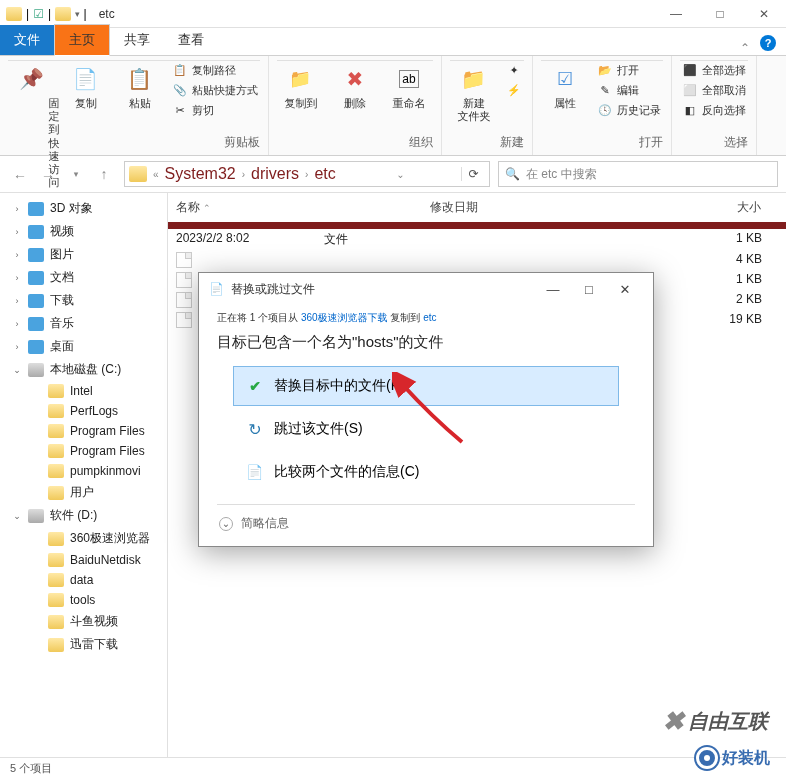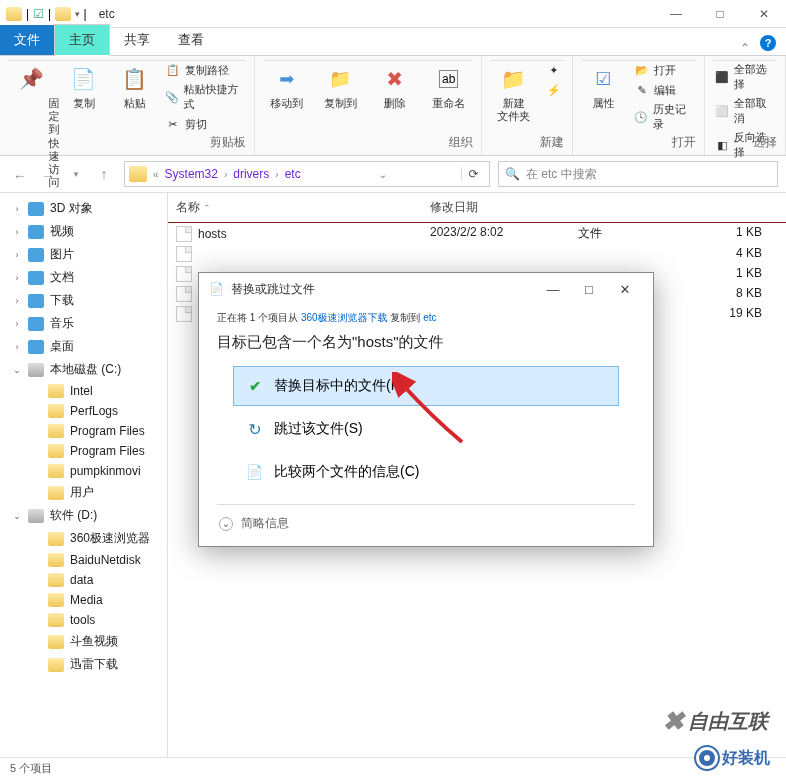--- a/index.html
+++ b/index.html
@@ -10,21 +10,21 @@
 .titlebar .qat { display: flex; align-items: center; gap: 4px; padding: 0 6px; }
 .titlebar .qat .folder-sm { width: 16px; height: 14px; background: linear-gradient(#ffe9a6,#f0c95a); border-radius: 2px; }
 .titlebar .title { flex: 1; padding-left: 6px; font-size: 12px; color: #333; }
 .titlebar .winbtns { display: flex; }
 .titlebar .winbtns div { width: 44px; height: 28px; display: flex; align-items: center; justify-content: center; color: #555; }
 
 
 .tabs { height: 28px; display: flex; align-items: flex-end; background: #fff; border-bottom: 1px solid #d0d0d0; }
 .tab { padding: 6px 14px; font-size: 13px; color: #333; }
 .tab.file { background: #1979ca; color: #fff; }
-.tab.active { border: 1px solid #d0d0d0; border-bottom: 1px solid #fff; background: #5eead4; margin-bottom: -1px; }
+.tab.active { border: 1px solid #d0d0d0; border-bottom: 1px solid #fff; background: #f97316; margin-bottom: -1px; }
 .tabs .spacer { flex: 1; }
 .tabs .help { width: 24px; height: 24px; margin-right: 6px; display:flex;align-items:center;justify-content:center; }
 .help-circle { width:16px;height:16px;border-radius:50%;background:#0078d7;color:#fff;font-size:11px;display:flex;align-items:center;justify-content:center;font-weight:bold; }
 
 
 .ribbon { height: 100px; background: #fafafa; border-bottom: 1px solid #d0d0d0; display: flex; }
 .rgroup { border-right: 1px solid #e4e4e4; padding: 4px 8px 2px; display: flex; flex-direction: column; }
 .rgroup .body { flex: 1; display: flex; align-items: flex-start; gap: 6px; }
 .rgroup .label { text-align: right; font-size: 12px; color: #666; padding: 2px 0; }
 .rbtn-lg { display: flex; flex-direction: column; align-items: center; width: 48px; padding: 2px; gap: 2px; }
@@ -44,39 +44,39 @@
 .ico-rename::before { content:"ab"; font-size:12px; border:1px solid #888; padding:1px 2px; }
 .ico-newfolder::before { content:"📁"; font-size:20px; color:#f0c95a; }
 .ico-props::before { content:"☑"; font-size:18px; color:#4a90d9; }
 
 
 .addrrow { height: 36px; display: flex; align-items: center; padding: 4px 8px; gap: 8px; }
 .navbtns { display:flex; gap:4px; align-items:center; }
 .navbtn { width:24px; height:24px; display:flex; align-items:center; justify-content:center; color:#888; font-size:14px; }
 .addrbar { flex: 1; height: 26px; border: 1px solid #ccc; display:flex; align-items:center; padding: 0 4px; gap:2px; }
 .addrbar .fico { width:18px; height:16px; background: linear-gradient(#ffe9a6,#f0c95a); border-radius:2px; margin-right:4px; }
-.crumb { padding: 0 4px; font-size:12px; color:#6d28d9; }
+.crumb { padding: 0 4px; font-size:16px; color:#7f1d1d; }
 .crumb-sep { color:#888; font-size:10px; }
 .addrbar .ref { margin-left:auto; width:24px; text-align:center; color:#555; border-left:1px solid #ddd; }
 .searchbox { width: 280px; height: 26px; border: 1px solid #ccc; display:flex; align-items:center; padding: 0 6px; gap:6px; color:#888; }
 
 
 .body { display:flex; height: calc(100% - 28px - 28px - 100px - 36px - 22px); border-top:1px solid #e0e0e0; }
 .nav { width: 168px; border-right:1px solid #e0e0e0; overflow:hidden; padding: 4px 0; }
 .nav-item { display:flex; align-items:center; gap:6px; padding: 3px 4px 3px 12px; font-size:12px; color:#222; white-space:nowrap; }
 .nav-item.indent1 { padding-left: 32px; }
 .nav-item.sel { background:#cce8ff; }
 .nav-ico { width:16px; height:14px; display:inline-block; }
 .nav-ico.folder { background: linear-gradient(#ffe9a6,#f0c95a); border-radius:2px; }
 .nav-ico.drive { background: linear-gradient(#ddd,#aaa); border-radius:2px; }
 .nav-ico.blue { background:#4aa3df; border-radius:2px; }
 .nav-exp { width:10px; color:#666; font-size:9px; text-align:center; }
 
 .filelist { flex:1; position:relative; }
-.cols { display:flex; border-bottom:1px solid #7f1d1d; font-size:12px; color:#444; }
+.cols { display:flex; border-bottom:7px solid #7f1d1d; font-size:12px; color:#444; }
 .col { padding: 6px 8px; border-right:1px solid transparent; }
 .col.name { width: 254px; }
 .col.date { width: 148px; }
 .col.type { width: 110px; }
 .col.size { flex:1; text-align:right; padding-right:24px; }
 .sort-ind { font-size:9px; color:#888; margin-left:3px; }
 
 .row { display:flex; font-size:12px; color:#222; padding: 2px 0; }
 .row .name { width:254px; padding-left:8px; display:flex; align-items:center; gap:6px; }
 .row .date { width:148px; padding-left:8px; }
@@ -179,24 +179,20 @@
             <span class="ico-sm">✂</span>
             <span>剪切</span>
           </div>
       </div>
     </div>
     <div class="label">剪贴板</div>
   </div>
   <div class="rgroup">
     <div class="body">
       <div class="rbtn-lg">
-          <div class="ico ico-move"></div>
-          <div class="txt">移动到</div>
-        </div>
-      <div class="rbtn-lg">
           <div class="ico ico-copyto"></div>
           <div class="txt">复制到</div>
         </div>
       <div class="rbtn-lg">
           <div class="ico ico-delete"></div>
           <div class="txt">删除</div>
         </div>
       <div class="rbtn-lg">
           <div class="ico ico-rename"></div>
           <div class="txt">重命名</div>
@@ -378,49 +374,41 @@
         <span>BaiduNetdisk</span>
       </div>
       <div class="nav-item indent1">
         <span class="nav-exp"></span>
         <span class="nav-ico folder"></span>
         <span>data</span>
       </div>
       <div class="nav-item indent1">
         <span class="nav-exp"></span>
         <span class="nav-ico folder"></span>
-        <span>Media</span>
-      </div>
-      <div class="nav-item indent1">
-        <span class="nav-exp"></span>
-        <span class="nav-ico folder"></span>
         <span>tools</span>
       </div>
       <div class="nav-item indent1">
         <span class="nav-exp"></span>
         <span class="nav-ico folder"></span>
         <span>斗鱼视频</span>
       </div>
       <div class="nav-item indent1">
         <span class="nav-exp"></span>
         <span class="nav-ico folder"></span>
         <span>迅雷下载</span>
       </div>
     </div>
   <div class="filelist">
     <div class="cols">
       <div class="col name"><span>名称</span><span class="sort-ind">⌃</span></div>
       <div class="col date">修改日期</div>
+      <div class="col size">大小</div>
     </div>
     <div id="file-rows">
         <div class="row">
-          <div class="name">
-            <span class="file-ico"></span>
-            <span>hosts</span>
-          </div>
           <div class="date">2023/2/2 8:02</div>
           <div class="type">文件</div>
           <div class="size">1 KB</div>
         </div>
         <div class="row">
           <div class="name">
             <span class="file-ico"></span>
             <span></span>
           </div>
           <div class="date"></div>
@@ -436,21 +424,21 @@
           <div class="type"></div>
           <div class="size">1 KB</div>
         </div>
         <div class="row">
           <div class="name">
             <span class="file-ico"></span>
             <span></span>
           </div>
           <div class="date"></div>
           <div class="type"></div>
-          <div class="size">8 KB</div>
+          <div class="size">2 KB</div>
         </div>
         <div class="row">
           <div class="name">
             <span class="file-ico"></span>
             <span></span>
           </div>
           <div class="date"></div>
           <div class="type"></div>
           <div class="size">19 KB</div>
         </div>

